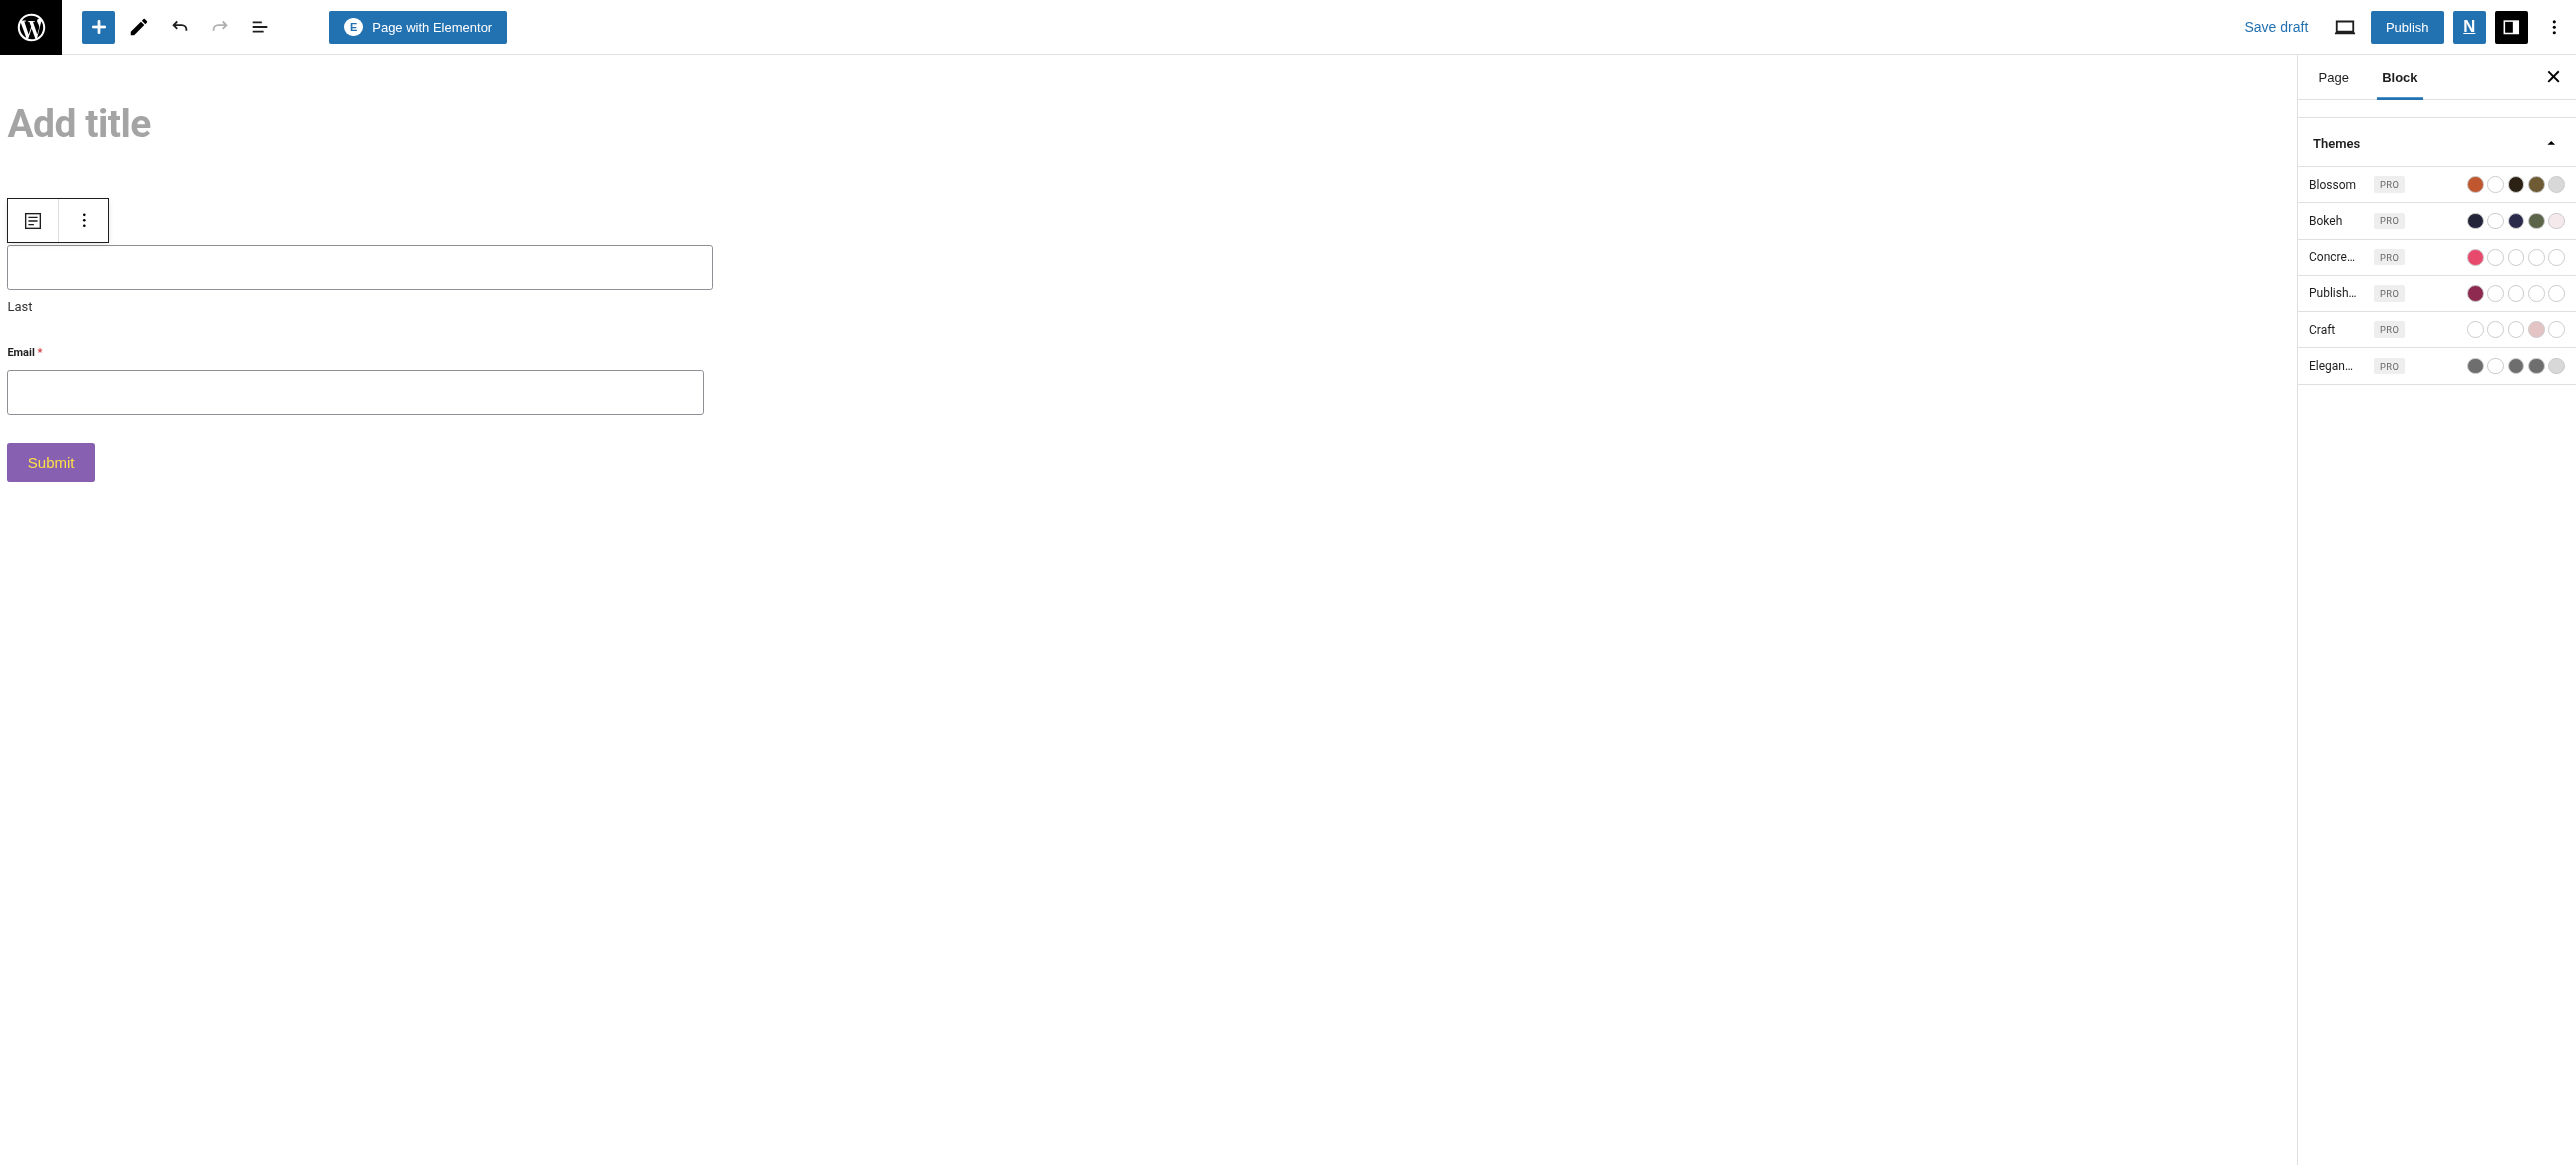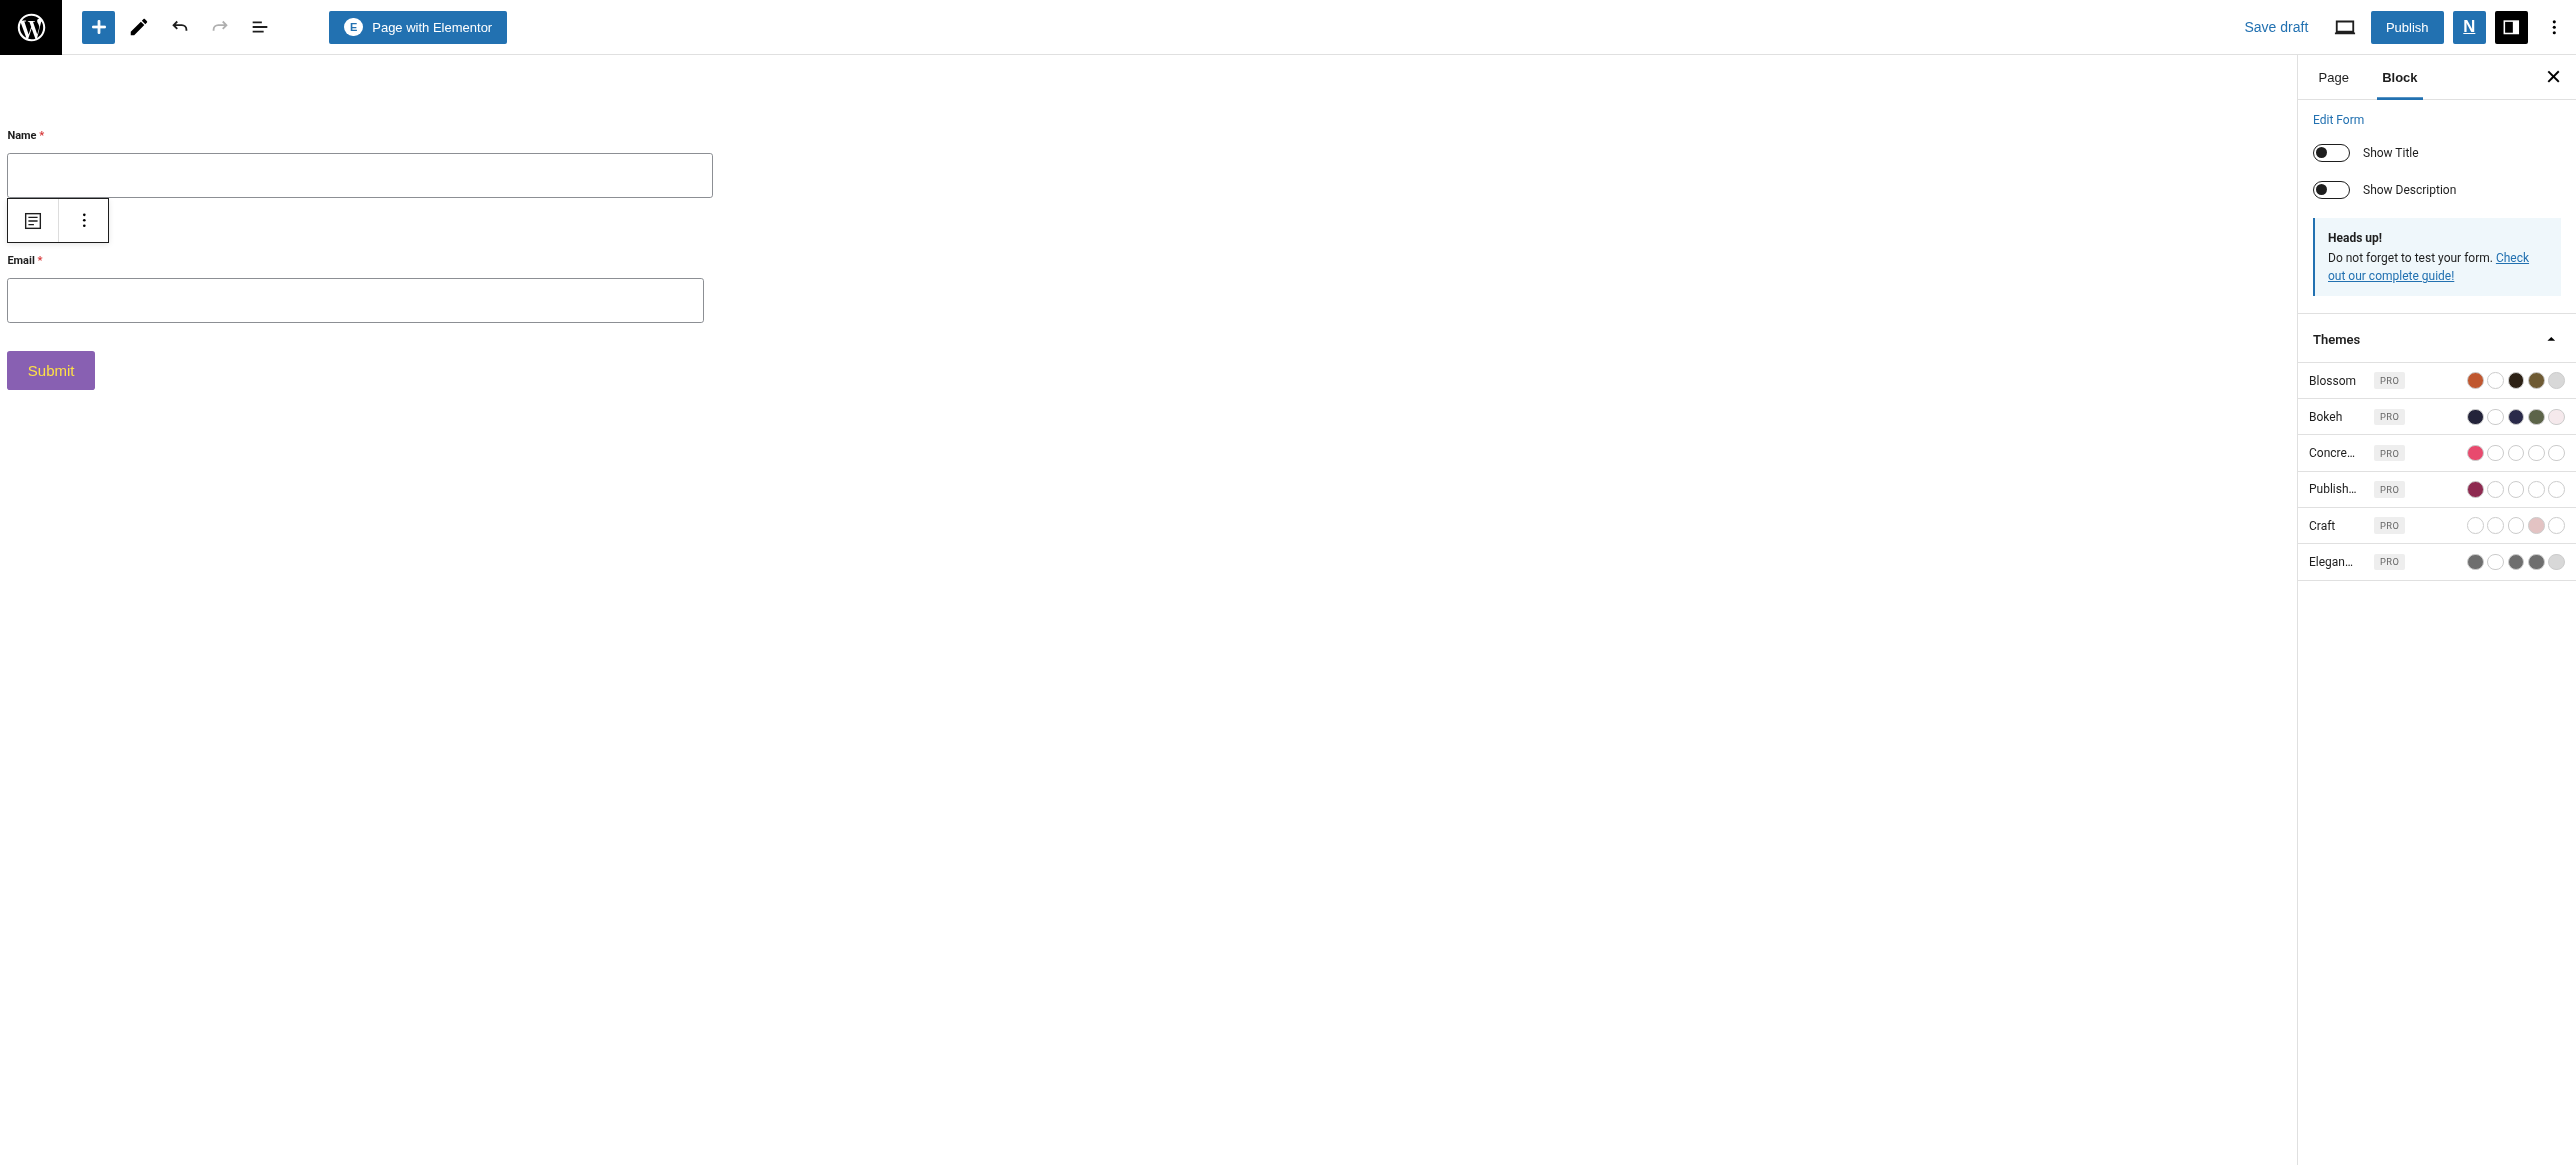--- a/index.html
+++ b/index.html
@@ -140,20 +140,21 @@
             <circle cx="12" cy="5" r="2"></circle>
             <circle cx="12" cy="12" r="2"></circle>
             <circle cx="12" cy="19" r="2"></circle>
           </svg>
       </button>
     </div>
   </div>
 
   <div class="main">
     <div class="canvas">
+      <div class="title-placeholder">Add title</div>
 
       <div class="block-toolbar">
         <div class="cell">
           <svg viewBox="0 0 24 24" width="22" height="22">
               <rect x="4" y="4" width="16" height="16" fill="none" stroke="#1e1e1e" stroke-width="1.5"></rect>
               <path d="M7 8h10M7 12h10M7 16h6" stroke="#1e1e1e" stroke-width="1.5"></path>
             </svg>
         </div>
         <div class="cell">
           <svg viewBox="0 0 24 24" width="18.6" height="18.6">
@@ -188,38 +189,20 @@
 
     <div class="sidebar">
       <div class="sb-tabs">
         <button class="sb-tab">Page</button>
         <button class="sb-tab active">Block</button>
         <button class="sb-close">
           <span>✕</span>
         </button>
       </div>
 
-      <div class="sb-body">
-        <a href="#" class="edit-form-link">Edit Form</a>
-
-        <div class="toggle-row">
-          <div class="toggle"></div>
-          <span class="toggle-label">Show Title</span>
-        </div>
-        <div class="toggle-row">
-          <div class="toggle"></div>
-          <span class="toggle-label">Show Description</span>
-        </div>
-
-        <div class="notice">
-          <strong>Heads up!</strong>
-          <span>Do not forget to test your form.</span>
-          <a href="#">Check out our complete guide!</a>
-        </div>
-      </div>
 
       <div class="panel-header">
         <h3>Themes</h3>
         <svg class="chev" viewBox="0 0 24 24" width="18.6" height="18.6">
             <path d="M7 10l5 5 5-5z"></path>
           </svg>
       </div>
 
       <div class="theme-list" id="theme-list">
           <div class="theme-row">

